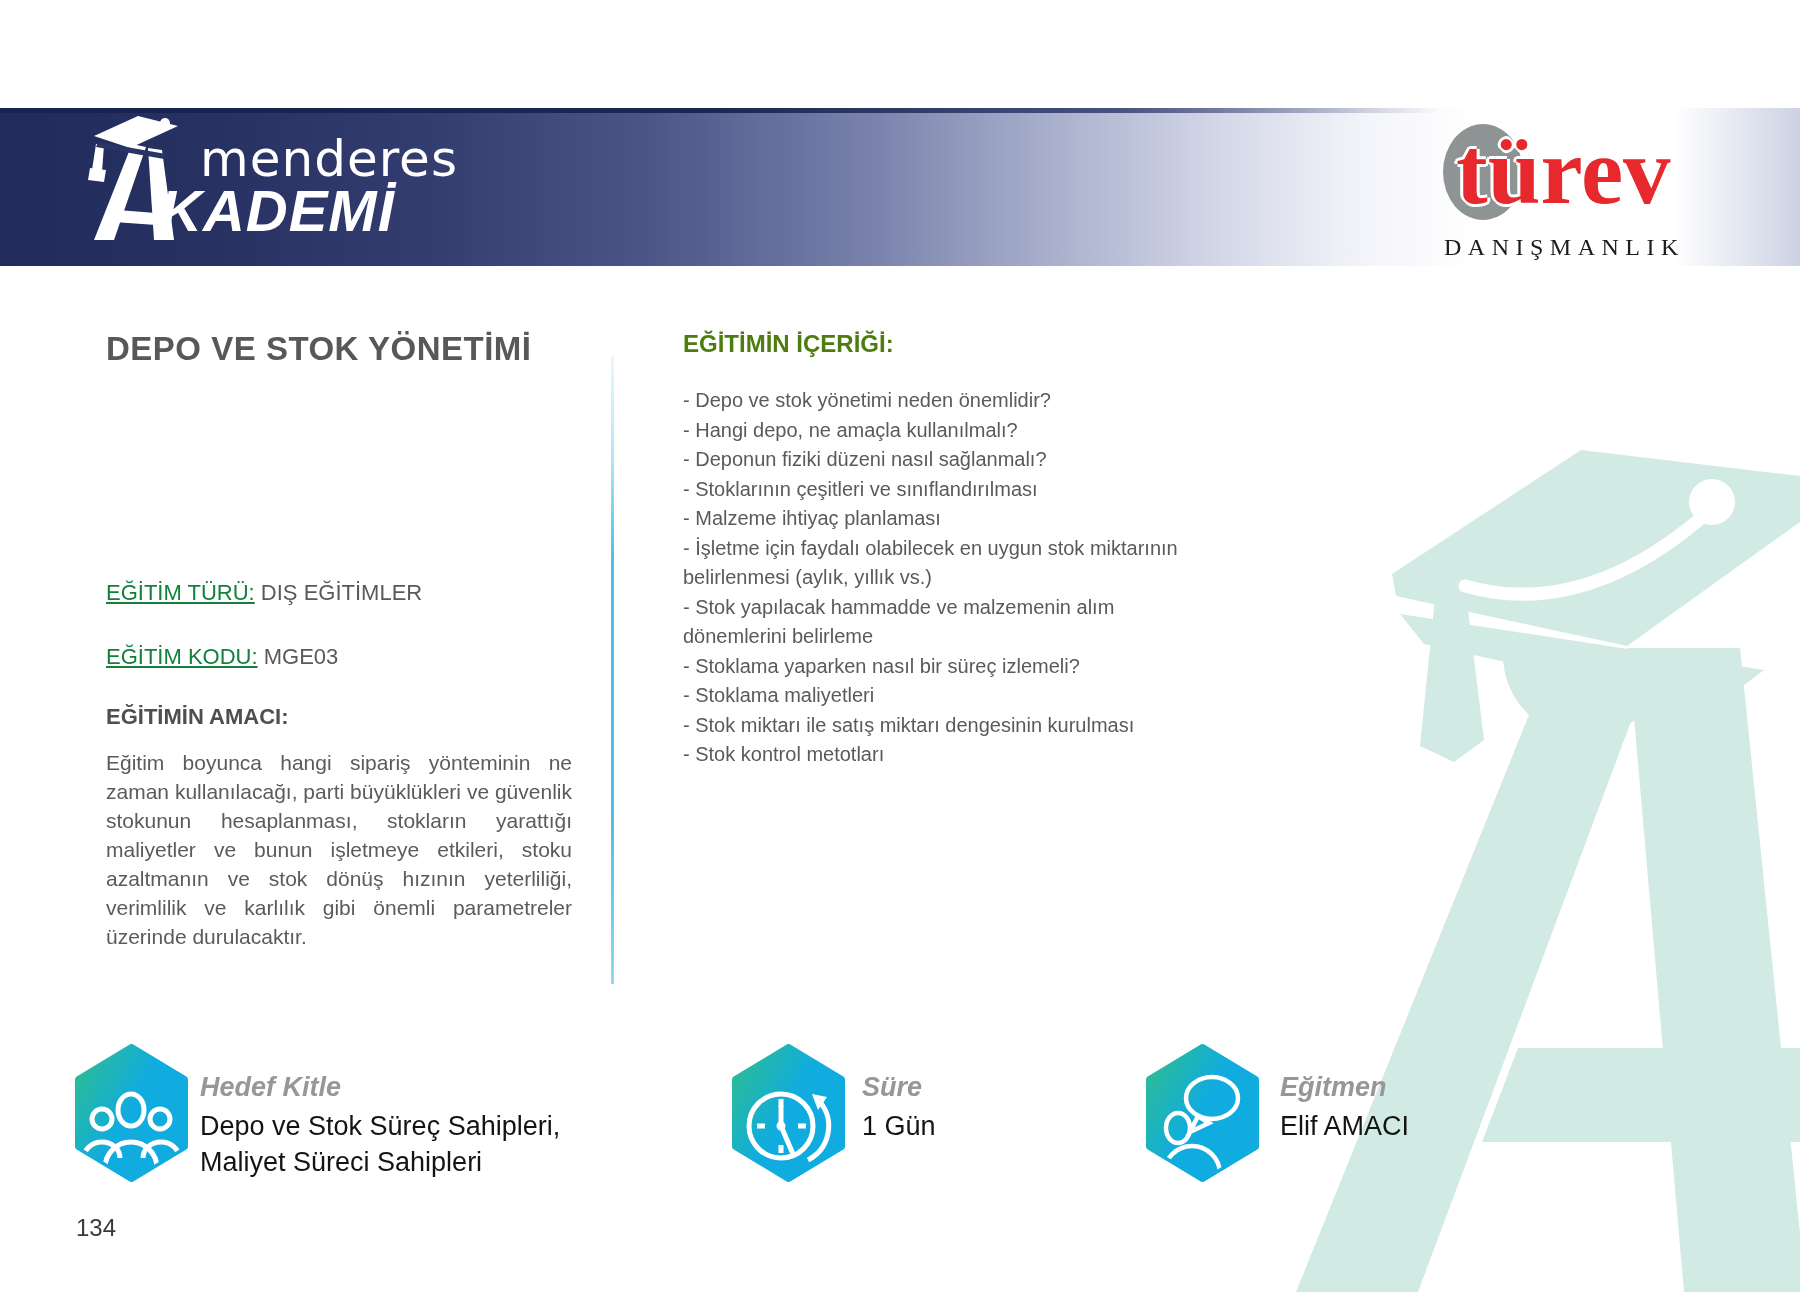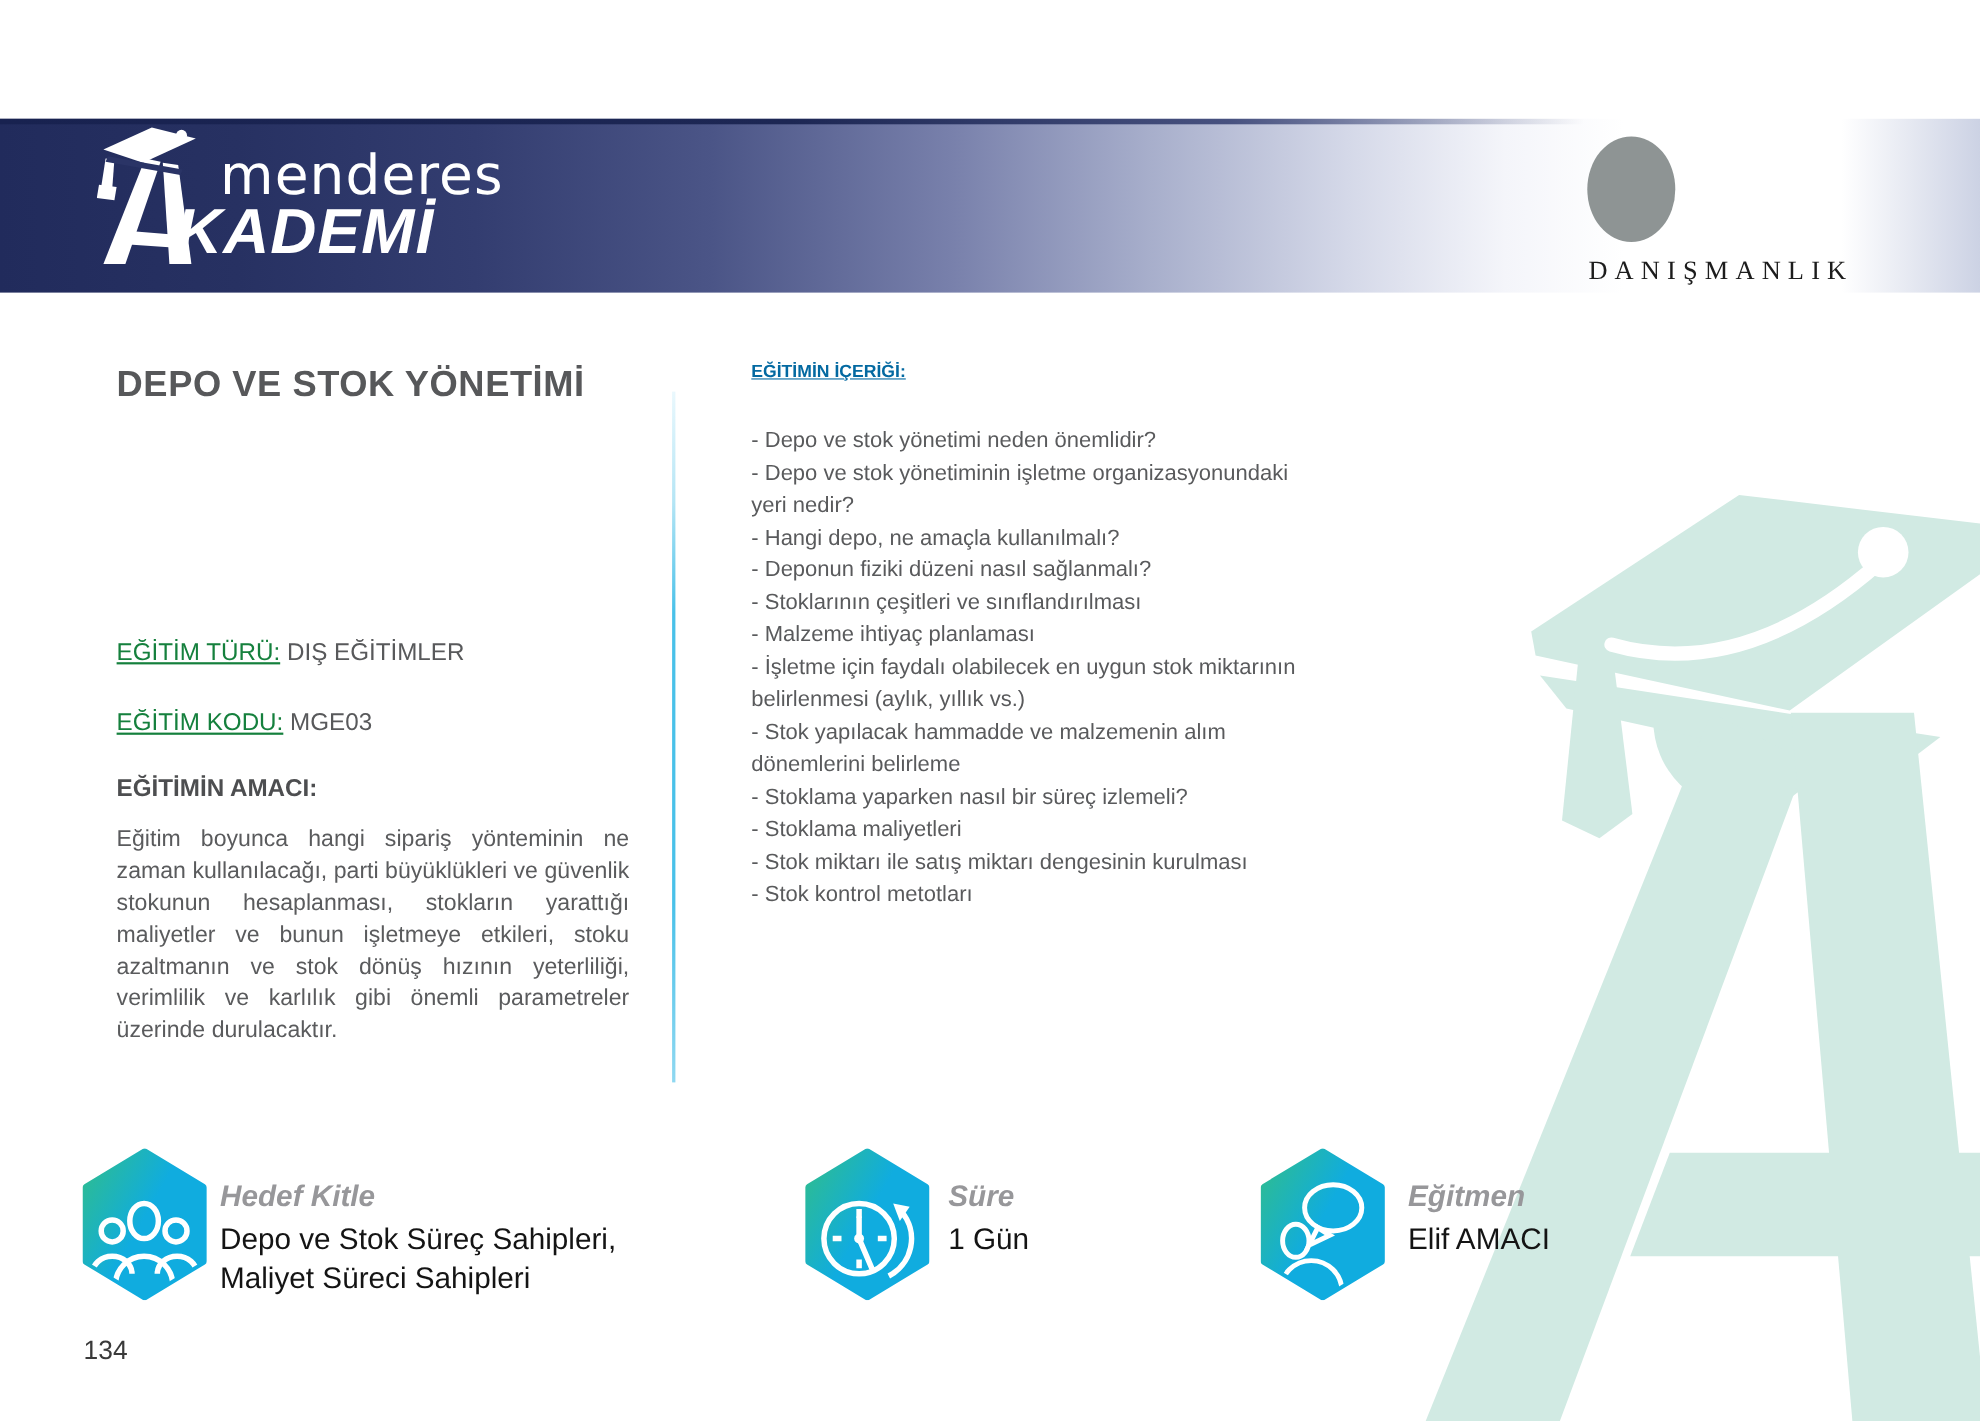--- a/index.html
+++ b/index.html
@@ -42,22 +42,22 @@
   .row-label{font-weight:normal;color:#15803d;text-decoration:underline;margin-top:28px;}
   .row-value{color:#58595b;}
   .info-row{position:absolute;left:106px;font-size:22px;}
   .info-type{top:580px;}
   .info-code{top:644px;}
   .purpose-head{position:absolute;left:106px;top:704px;font-size:22px;font-weight:bold;
     color:#4d4e50;}
   .purpose-text{position:absolute;left:106px;top:748px;width:466px;font-size:21px;
     line-height:29px;color:#5a5b5d;text-align:justify;}
 
-  .content-head{position:absolute;left:683px;top:330px;font-size:16px;font-weight:bold;
-    color:#0369a1;text-decoration:underline;}
+  .content-head{position:absolute;left:683px;top:330px;font-size:24px;font-weight:bold;
+    color:#4d7c0f;}
   .content-list{position:absolute;left:683px;top:386px;width:520px;font-size:20px;
     line-height:29.5px;color:#595a5c;}
 
   
   .hex-icon{position:absolute;width:113px;height:138px;}
   .f-label{position:absolute;font-size:27px;font-style:italic;font-weight:bold;color:#97979a;}
   .f-value{position:absolute;font-size:27px;font-weight:normal;color:#141414;line-height:36px;}
   .page-number{position:absolute;left:76px;top:1214px;font-size:24px;color:#3a3a3a;}
 </style>
 </head>
@@ -94,20 +94,21 @@
           <polygon points="2,54 18,56 16,68 0,66"></polygon>
           <circle cx="77" cy="9" r="5"></circle>
         </g>
         <polygon points="10,28 78,40 76,45 8,33" fill="#2a3466"></polygon>
       </svg>
       <div class="brand-menderes">menderes</div>
       <div class="brand-akademi">KADEMİ</div>
 
       <div class="turev">
         <div class="turev-circle"></div>
+        <div class="turev-word">türev</div>
         <div class="turev-sub">DANIŞMANLIK</div>
       </div>
     </div>
 
     <div class="title">DEPO VE STOK YÖNETİMİ</div>
     <div class="divider"></div>
 
     <div class="info-row info-type">
       <span class="row-label">EĞİTİM TÜRÜ:</span>
       <span class="row-value">DIŞ EĞİTİMLER</span>
@@ -115,21 +116,20 @@
     <div class="info-row info-code">
       <span class="row-label">EĞİTİM KODU:</span>
       <span class="row-value">MGE03</span>
     </div>
     <div class="purpose-head">EĞİTİMİN AMACI:</div>
     <div class="purpose-text">Eğitim boyunca hangi sipariş yönteminin ne zaman kullanılacağı, parti büyüklükleri ve güvenlik stokunun hesaplanması, stokların yarattığı maliyetler ve bunun işletmeye etkileri, stoku azaltmanın ve stok dönüş hızının yeterliliği, verimlilik ve karlılık gibi önemli parametreler üzerinde durulacaktır.</div>
 
     <div class="content-head">EĞİTİMİN İÇERİĞİ:</div>
     <div class="content-list">
       <div>- Depo ve stok yönetimi neden önemlidir?</div>
-      <div>- Depo ve stok yönetiminin işletme organizasyonundaki yeri nedir?</div>
       <div>- Hangi depo, ne amaçla kullanılmalı?</div>
       <div>- Deponun fiziki düzeni nasıl sağlanmalı?</div>
       <div>- Stoklarının çeşitleri ve sınıflandırılması</div>
       <div>- Malzeme ihtiyaç planlaması</div>
       <div>- İşletme için faydalı olabilecek en uygun stok miktarının belirlenmesi (aylık, yıllık vs.)</div>
       <div>- Stok yapılacak hammadde ve malzemenin alım dönemlerini belirleme</div>
       <div>- Stoklama yaparken nasıl bir süreç izlemeli?</div>
       <div>- Stoklama maliyetleri</div>
       <div>- Stok miktarı ile satış miktarı dengesinin kurulması</div>
       <div>- Stok kontrol metotları</div>

